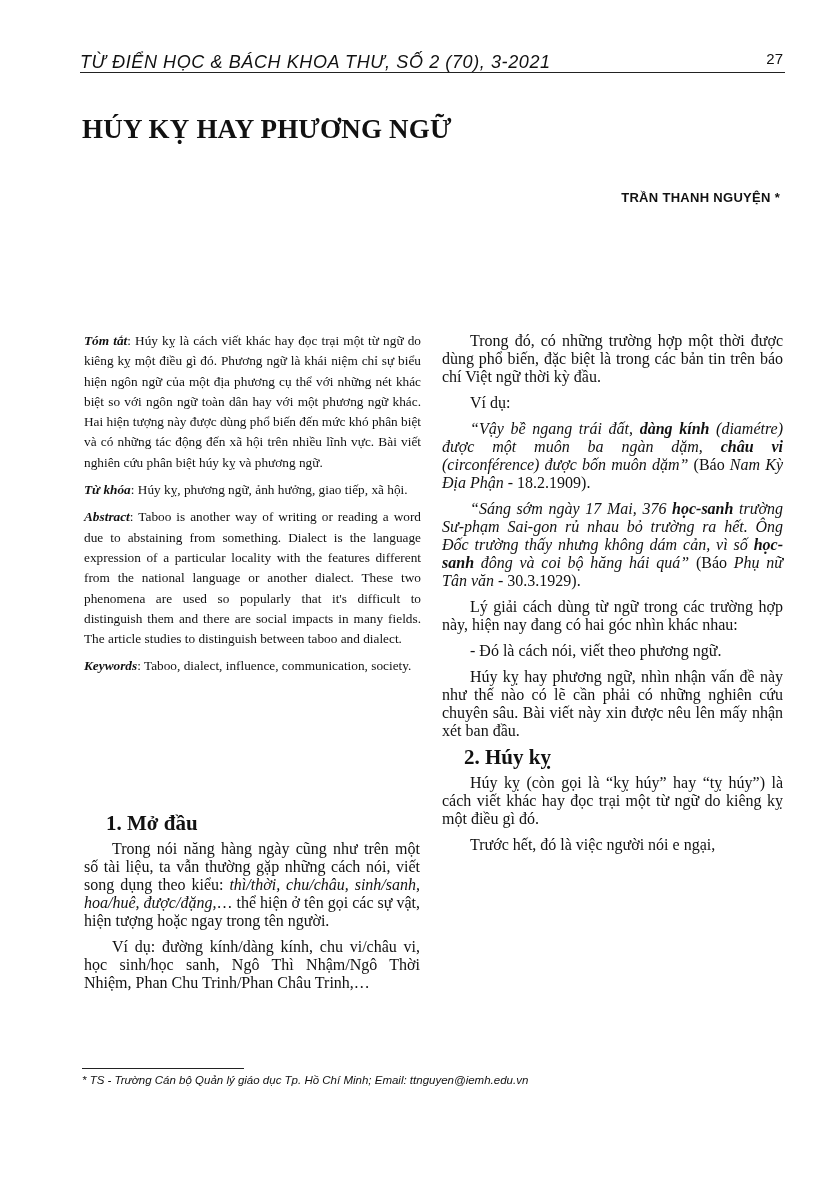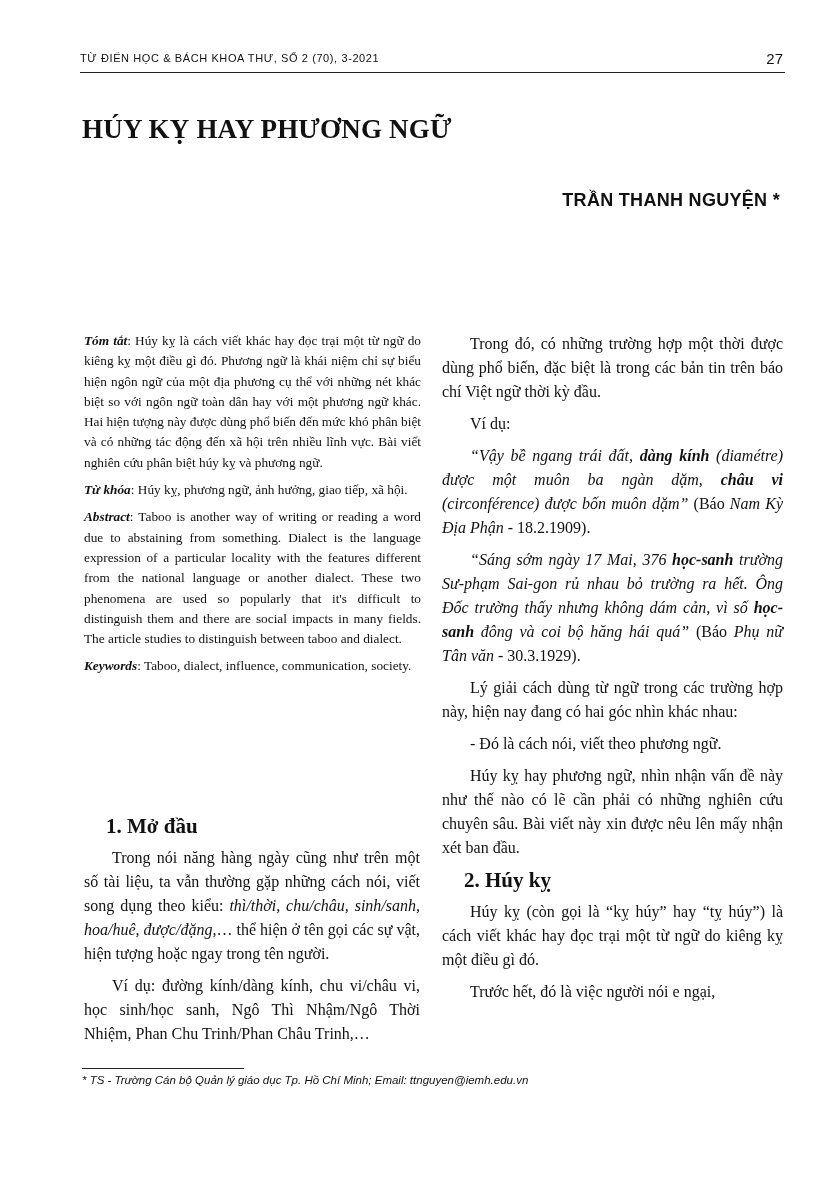--- a/index.html
+++ b/index.html
@@ -2,32 +2,32 @@
 <html><head>
 <meta charset="utf-8">
 <style>
   html, body { margin:0; padding:0; background:#ffffff; }
   body { width:825px; height:1184px; position:relative; overflow:hidden; color:#111; }
   .serif { font-family: "Liberation Serif", "DejaVu Serif", serif; text-align: center; }
   .sans { font-family: "Liberation Sans", "DejaVu Sans", sans-serif; }
 
   .running-head { position:absolute; left:80px; top:50px; width:705px; height:22px;
     border-bottom:1.5px solid #222; }
-  .running-head .journal { position:absolute; left:0; top:2px; font-size:11px; letter-spacing:0.6px; }
+  .running-head .journal { position:absolute; left:0; top:2px; font-size:18px; letter-spacing:0.6px;font-style:italic; }
   .running-head .pageno { position:absolute; right:2px; top:0px; font-size:15px; }
 
   .title { position:absolute; left:82px; top:114px; font-size:27px; font-weight:bold; letter-spacing:0.2px; }
-  .author { position:absolute; right:45px; top:190px; font-size:18px; font-weight:bold; letter-spacing:0.3px; }
+  .author { position:absolute; right:45px; top:190px; font-size:13px; font-weight:bold; letter-spacing:0.3px; }
 
   .col { position:absolute; top:0; text-align:justify; }
   .left-small { left:84px; width:337px; font-size:13.3px; line-height:20.3px; }
   .left-small p { margin:0 0 7px 0; }
   .lbl { font-weight:bold; font-style:italic; }
 
-  .body-col { font-size:16px; line-height:24px; }
+  .body-col { font-size:16px; line-height:18px; }
   .body-col p { margin:0 0 8px 0; text-indent:28px; }
   .h2 { font-weight:bold; font-size:21px; margin:0 0 6px 0; padding-left:22px; text-indent:0 !important; }
 
   .footnote-rule { position:absolute; left:82px; top:1068px; width:162px; border-top:1px solid #222; }
   .footnote { position:absolute; left:82px; top:1074px; font-size:11.5px; font-style:italic;text-align:right; }
 </style>
 </head>
 <body>
 
 <div class="running-head sans">

